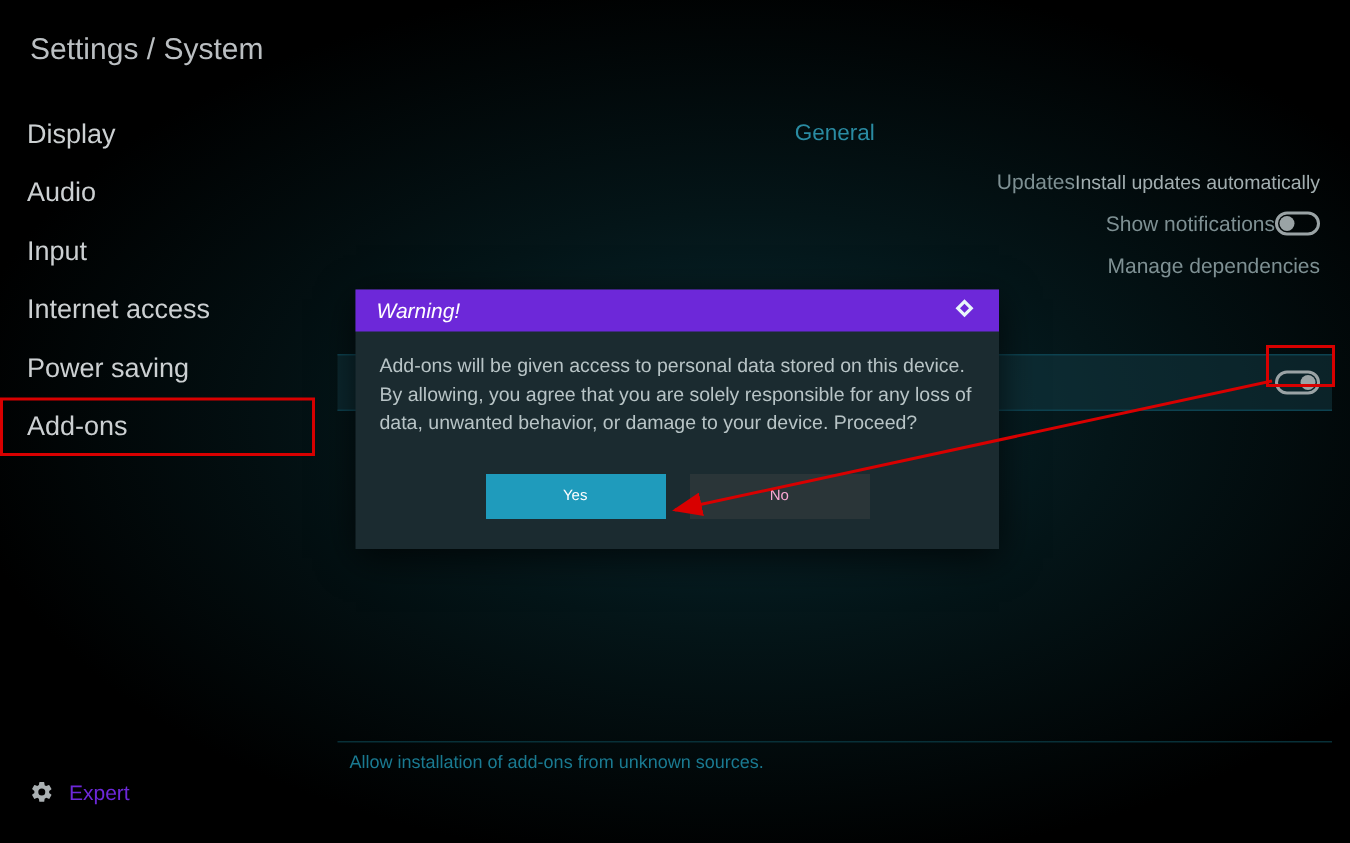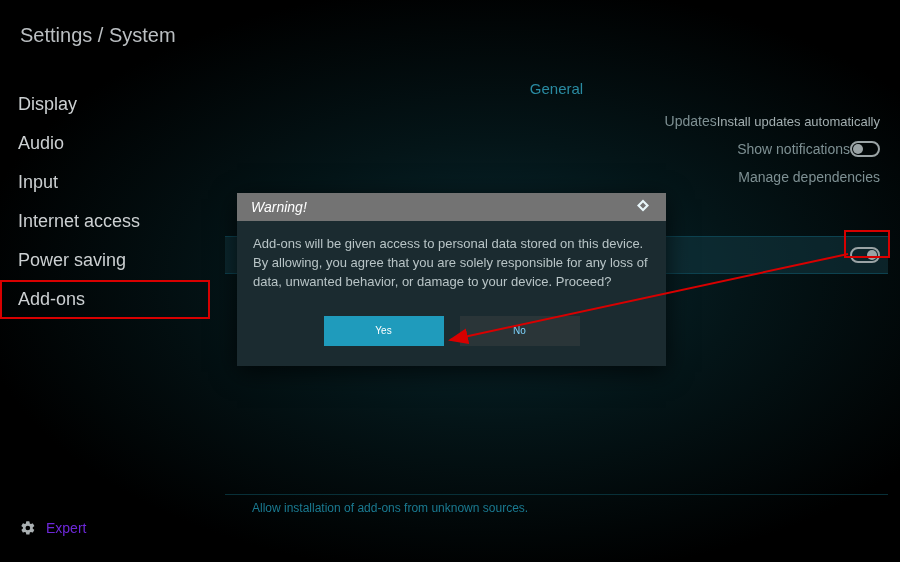--- a/index.html
+++ b/index.html
@@ -9,29 +9,29 @@
   font-family: Arial, Helvetica, sans-serif;
   color: #c8d0d0;
   position: relative;
   overflow: hidden;
 }
 
 
 .header {
   position: absolute; top: 0; left: 0; right: 0;
   height: 50px;
-  display: flex; align-items: flex-end; justify-content: space-between;
-  padding: 3px 20px;
+  display: flex; align-items: flex-start; justify-content: space-between;
+  padding: 22px 20px;
 }
 .breadcrumb { color: #bbbfc2; font-size: 20px; font-weight: 300; }
 .clock { color: #bbbfc2; font-size: 26px; font-weight: 300; }
 
 
 .sidebar {
-  position: absolute; top: 85px; left: 0; width: 210px;
+  position: absolute; top: 70px; left: 0; width: 210px;
   display: flex; flex-direction: column;
 }
 .sidebar-item {
   padding: 9px 18px;
   font-size: 18px; color: #ccd0d2; cursor: pointer;
   font-weight: 300;
 }
 .sidebar-item.selected {
   outline: 2px solid #d80000;
   outline-offset: -2px;
@@ -85,53 +85,53 @@
 .toggle-highlight {
   position: absolute;
   outline: 2px solid #d80000;
 }
 
 .hint-line {
   border-top: 1px solid #083038;
   margin-top: 220px;
 }
 .hint-text {
-  color: #1a7a91; font-size: 12px; padding: 6px 8px; margin-left: 19px;
+  color: #1a7a91; font-size: 12px; padding: 6px 8px;
 }
 
 
 .dialog {
   position: absolute; left: 237px; top: 193px;
   width: 429px;
   background: #1b2b30;
   box-shadow: 0 6px 24px rgba(0,0,0,0.7);
 }
 .dialog-header {
-  background: #737373;
+  background: #6d28d9;
   padding: 5px 14px;
   display: flex; align-items: center; justify-content: space-between;
   font-size: 14px; color: #fff;
   font-style: italic;
 }
 .kodi-logo { width: 18px; height: 18px; }
 .dialog-body {
   padding: 14px 16px 8px 16px;
   font-size: 13px; color: #b8c4c6; line-height: 1.45;
 }
 .dialog-buttons {
   display: flex; justify-content: center; gap: 16px;
   padding: 16px 16px 20px 16px;
 }
 .dlg-btn {
   width: 120px; height: 30px; border: none;
   font-size: 10px; cursor: pointer;
   display: flex; align-items: center; justify-content: center;
 }
 .dlg-btn.yes { background: #1f9bbc; color: #fff; }
-.dlg-btn.no { background: #2a3538; color: #7dd3fc; }
+.dlg-btn.no { background: #2a3538; color: #f9a8d4; }
 
 
 .arrow-svg { position: absolute; left: 0; top: 0; width: 900px; height: 562px; pointer-events: none; }
 </style>
 </head>
 <body>
 
 <div class="header">
   <div class="breadcrumb">Settings / System</div>
 </div>

